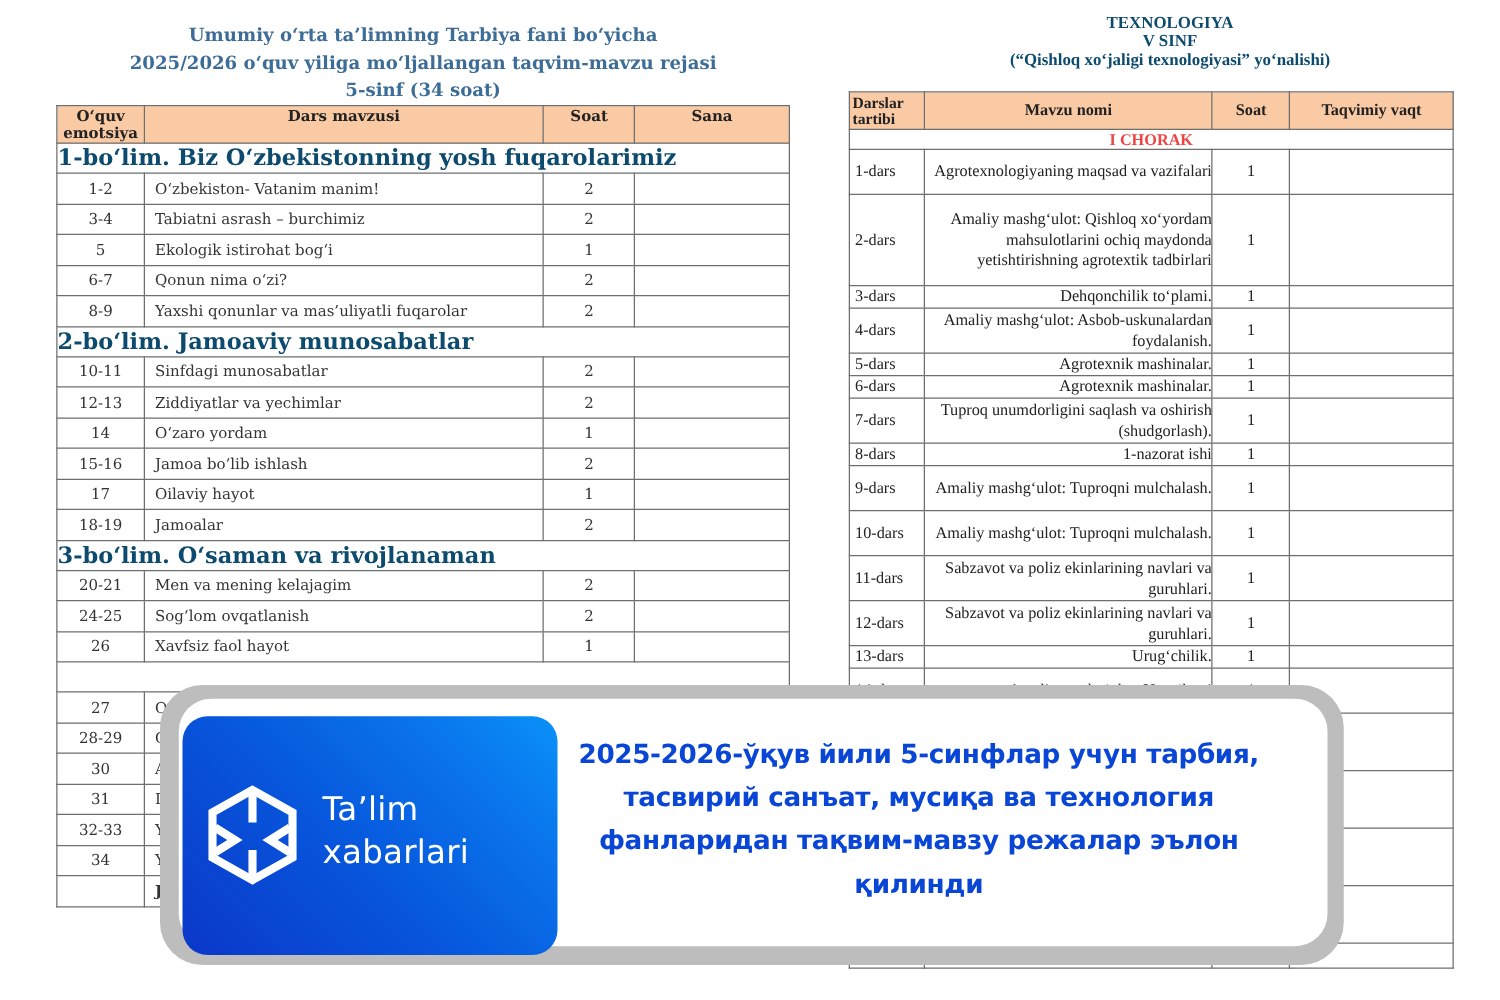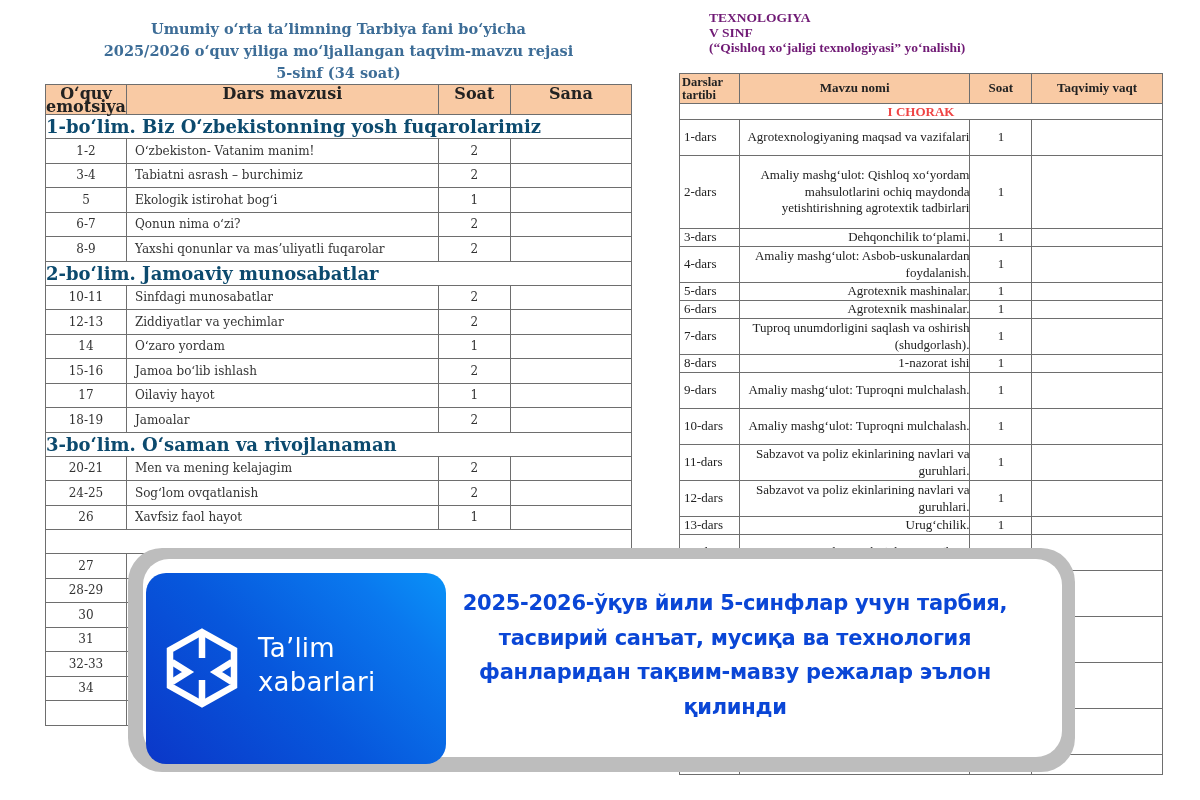--- a/index.html
+++ b/index.html
@@ -8,36 +8,36 @@
 
   
   .doc-left { position: absolute; left: 45px; top: 18px; width: 587px; }
   .doc-left .title {
     text-align: center; color: #3d6d97; font-weight: bold;
     font-family: "DejaVu Serif", serif; font-size: 14.5px; line-height: 22px;
   }
   table.plan { border-collapse: collapse; width: 587px; font-family: "DejaVu Serif", serif; }
   table.plan td, table.plan th { border: 1px solid #6e6e6e; }
   table.plan th {
-    background: #f9caa4; font-size: 16px; font-weight: bold; color: #222;
+    background: #f9caa4; font-size: 12px; font-weight: bold; color: #222;
     height: 30px; vertical-align: top; padding-top: 2px; line-height: 13px;
   }
   table.plan td { height: 24.5px; font-size: 12px; color: #333; }
   table.plan td.num { text-align: center; width: 70px; }
   table.plan td.topic { padding-left: 8px; width: 320px; }
   table.plan td.hrs { text-align: center; width: 73px; }
   table.plan td.date { width: 124px; }
   table.plan td.section {
     text-align: left; color: #0c4a6e; font-weight: bold; font-size: 18px; height: 24px;
   }
 
   
   .doc-right { position: absolute; left: 679px; top: 10px; width: 484px; font-family: "Liberation Serif", serif; }
   .doc-right .title {
-    color: #701a75; font-weight: bold;
+    text-align: center; color: #0c4a6e; font-weight: bold;
     font-size: 13.5px; line-height: 15px; padding-left: 30px;
   }
   .doc-right .title .sub { font-size: 13.5px; }
   table.tex { border-collapse: collapse; width: 484px; margin-top: 18px; font-family: "Liberation Serif", serif; }
   table.tex td, table.tex th { border: 1px solid #6e6e6e; font-size: 13px; color: #222; line-height: 16.5px; }
   table.tex th { background: #f9caa4; font-weight: bold; height: 30px; }
   table.tex th.h-num { text-align: left; padding-left: 2px; font-size: 12.5px; line-height: 13px; }
   table.tex td.num { padding-left: 4px; width: 60px; }
   table.tex td.topic { padding-left: 5px; width: 231px; text-align: right; }
   table.tex td.hrs { text-align: center; width: 62px; }

